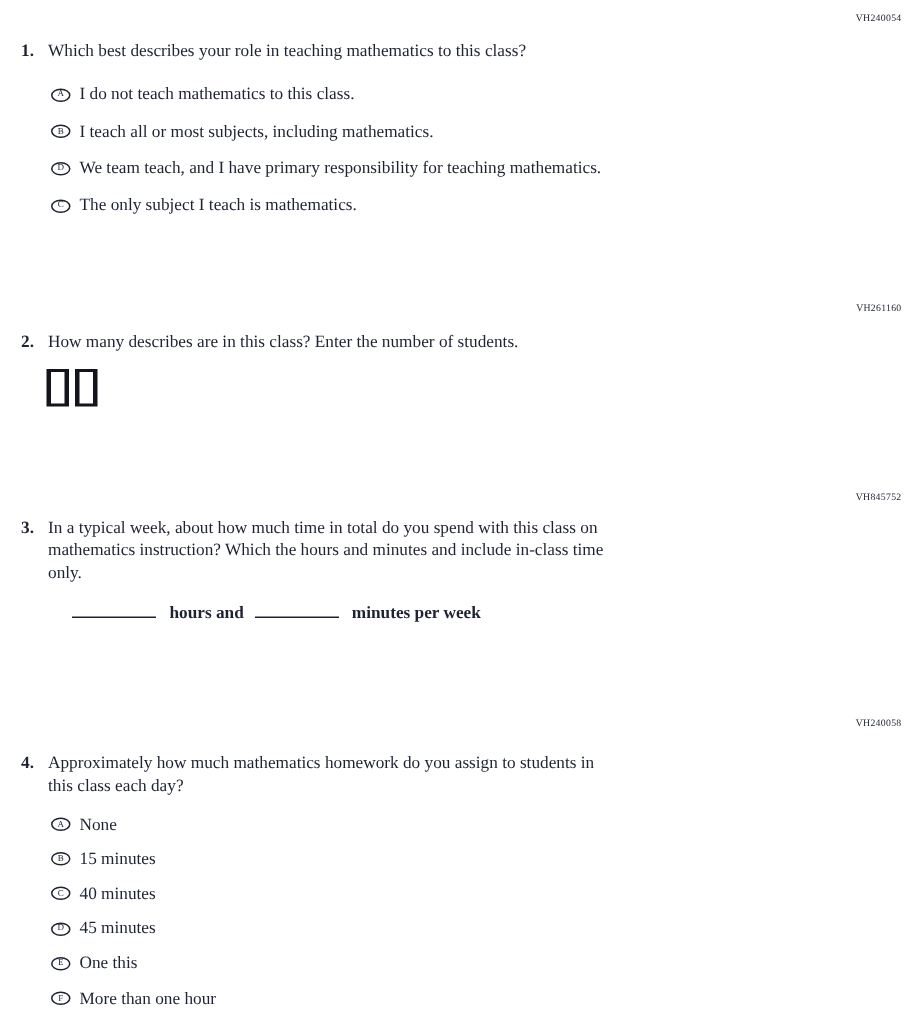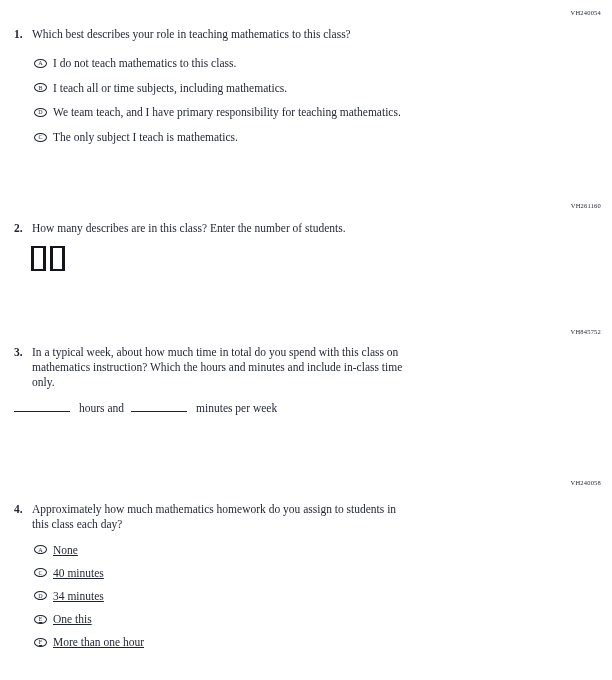--- a/index.html
+++ b/index.html
@@ -34,21 +34,21 @@
     width: 18px;
     line-height: 15px;
   }
   .qtext {
     line-height: 15px;
     white-space: pre-line;
   }
   .opts { position: absolute; left: 34px; }
   .opt { display: flex; align-items: center; }
   .opts-q1 .opt { height: 24.6px; }
-  .opts-q4 .opt { height: 23.2px; text-decoration: underline; }
+  .opts-q4 .opt { height: 23.2px; }
   .oval {
     width: 13px;
     height: 9px;
     flex: 0 0 13px;
     border: 1px solid #1e2333;
     border-radius: 50%;
     display: inline-flex;
     align-items: center;
     justify-content: center;
   }
@@ -63,24 +63,25 @@
     width: 15px;
     height: 25px;
     display: inline-block;
     background: #ffffff;
     border: 2px solid #14141c;
     border-left-width: 3px;
     border-right-width: 3px;
   }
   .blankrow {
     position: absolute;
-    left: 14px;
+    left: 48px;
     display: flex;
     align-items: baseline;
     font-size: 11.5px;
+    font-weight: bold;
   }
   .blank {
     width: 56px;
     height: 12px;
     display: inline-block;
     border-bottom: 1.2px solid #1e2333;
   }
   .btext { margin: 0 7px 0 9px; white-space: nowrap; }
 </style>
 </head>
@@ -97,21 +98,21 @@
     <div class="opt">
       <span class="oval">
           <i>A</i>
         </span>
       <span class="olabel">I do not teach mathematics to this class.</span>
     </div>
     <div class="opt">
       <span class="oval">
           <i>B</i>
         </span>
-      <span class="olabel">I teach all or time subjects, including mathematics.</span>
+      <span class="olabel">I teach all or most subjects, including mathematics.</span>
     </div>
     <div class="opt">
       <span class="oval">
           <i>D</i>
         </span>
       <span class="olabel">We team teach, and I have primary responsibility for teaching mathematics.</span>
     </div>
     <div class="opt">
       <span class="oval">
           <i>C</i>
@@ -152,29 +153,35 @@
   </div>
   <div class="opts opts-q4" style="top:538px">
     <div class="opt">
       <span class="oval">
           <i>A</i>
         </span>
       <span class="olabel">None</span>
     </div>
     <div class="opt">
       <span class="oval">
+          <i>B</i>
+        </span>
+      <span class="olabel">15 minutes</span>
+    </div>
+    <div class="opt">
+      <span class="oval">
           <i>C</i>
         </span>
       <span class="olabel">40 minutes</span>
     </div>
     <div class="opt">
       <span class="oval">
           <i>D</i>
         </span>
-      <span class="olabel">34 minutes</span>
+      <span class="olabel">45 minutes</span>
     </div>
     <div class="opt">
       <span class="oval">
           <i>E</i>
         </span>
       <span class="olabel">One this</span>
     </div>
     <div class="opt">
       <span class="oval">
           <i>F</i>

